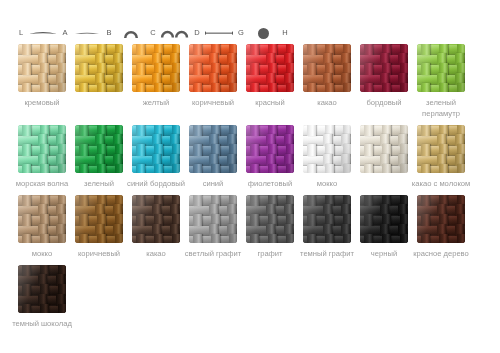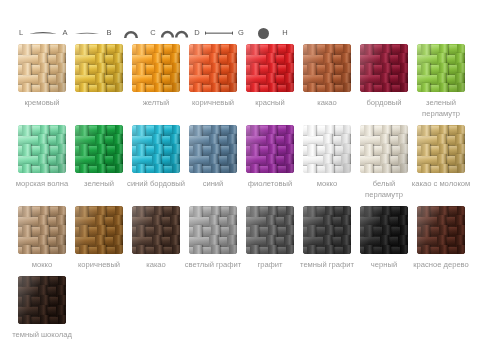--- a/index.html
+++ b/index.html
@@ -557,21 +557,20 @@
               <div class="vseg" style="left: 22px; top: 19px; background: linear-gradient(90deg, rgb(199, 192, 176) 0%, rgb(228, 222, 208) 40%, rgb(245, 241, 231) 65%, rgb(199, 192, 176) 100%); box-shadow: rgba(0, 0, 0, 0.28) 1px 0px 1px;"></div>
               <div class="vseg" style="left: 40px; top: 19px; background: linear-gradient(90deg, rgb(199, 192, 176) 0%, rgb(228, 222, 208) 40%, rgb(245, 241, 231) 65%, rgb(199, 192, 176) 100%); box-shadow: rgba(0, 0, 0, 0.28) 1px 0px 1px;"></div>
               <div class="vseg" style="left: 20px; top: 29px; background: linear-gradient(90deg, rgb(199, 192, 176) 0%, rgb(228, 222, 208) 40%, rgb(245, 241, 231) 65%, rgb(199, 192, 176) 100%); box-shadow: rgba(0, 0, 0, 0.28) 1px 0px 1px;"></div>
               <div class="vseg" style="left: 38px; top: 29px; background: linear-gradient(90deg, rgb(199, 192, 176) 0%, rgb(228, 222, 208) 40%, rgb(245, 241, 231) 65%, rgb(199, 192, 176) 100%); box-shadow: rgba(0, 0, 0, 0.28) 1px 0px 1px;"></div>
               <div class="vseg" style="left: 4px; top: 39px; background: linear-gradient(90deg, rgb(199, 192, 176) 0%, rgb(228, 222, 208) 40%, rgb(245, 241, 231) 65%, rgb(199, 192, 176) 100%); box-shadow: rgba(0, 0, 0, 0.28) 1px 0px 1px;"></div>
               <div class="vseg" style="left: 22px; top: 39px; background: linear-gradient(90deg, rgb(199, 192, 176) 0%, rgb(228, 222, 208) 40%, rgb(245, 241, 231) 65%, rgb(199, 192, 176) 100%); box-shadow: rgba(0, 0, 0, 0.28) 1px 0px 1px;"></div>
               <div class="vseg" style="left: 40px; top: 39px; background: linear-gradient(90deg, rgb(199, 192, 176) 0%, rgb(228, 222, 208) 40%, rgb(245, 241, 231) 65%, rgb(199, 192, 176) 100%); box-shadow: rgba(0, 0, 0, 0.28) 1px 0px 1px;"></div>
               <div class="gloss"></div>
             </div>
           </div>
-          <div class="label">белый перламутр</div>
         </div>
         <div class="cell">
           <div class="swatch">
             <div class="weave" style="background: rgb(201, 171, 99);">
               <div class="hband" style="top: 1px; background: linear-gradient(rgb(227, 203, 147) 0%, rgb(201, 171, 99) 45%, rgb(168, 140, 72) 100%); box-shadow: rgba(0, 0, 0, 0.25) 0px 1px 1px;"></div>
               <div class="hband" style="top: 11px; background: linear-gradient(rgb(227, 203, 147) 0%, rgb(201, 171, 99) 45%, rgb(168, 140, 72) 100%); box-shadow: rgba(0, 0, 0, 0.25) 0px 1px 1px;"></div>
               <div class="hband" style="top: 21px; background: linear-gradient(rgb(227, 203, 147) 0%, rgb(201, 171, 99) 45%, rgb(168, 140, 72) 100%); box-shadow: rgba(0, 0, 0, 0.25) 0px 1px 1px;"></div>
               <div class="hband" style="top: 31px; background: linear-gradient(rgb(227, 203, 147) 0%, rgb(201, 171, 99) 45%, rgb(168, 140, 72) 100%); box-shadow: rgba(0, 0, 0, 0.25) 0px 1px 1px;"></div>
               <div class="hband" style="top: 41px; background: linear-gradient(rgb(227, 203, 147) 0%, rgb(201, 171, 99) 45%, rgb(168, 140, 72) 100%); box-shadow: rgba(0, 0, 0, 0.25) 0px 1px 1px;"></div>
               <div class="vseg" style="left: 4px; top: -1px; background: linear-gradient(90deg, rgb(168, 140, 72) 0%, rgb(201, 171, 99) 40%, rgb(227, 203, 147) 65%, rgb(168, 140, 72) 100%); box-shadow: rgba(0, 0, 0, 0.28) 1px 0px 1px;"></div>

